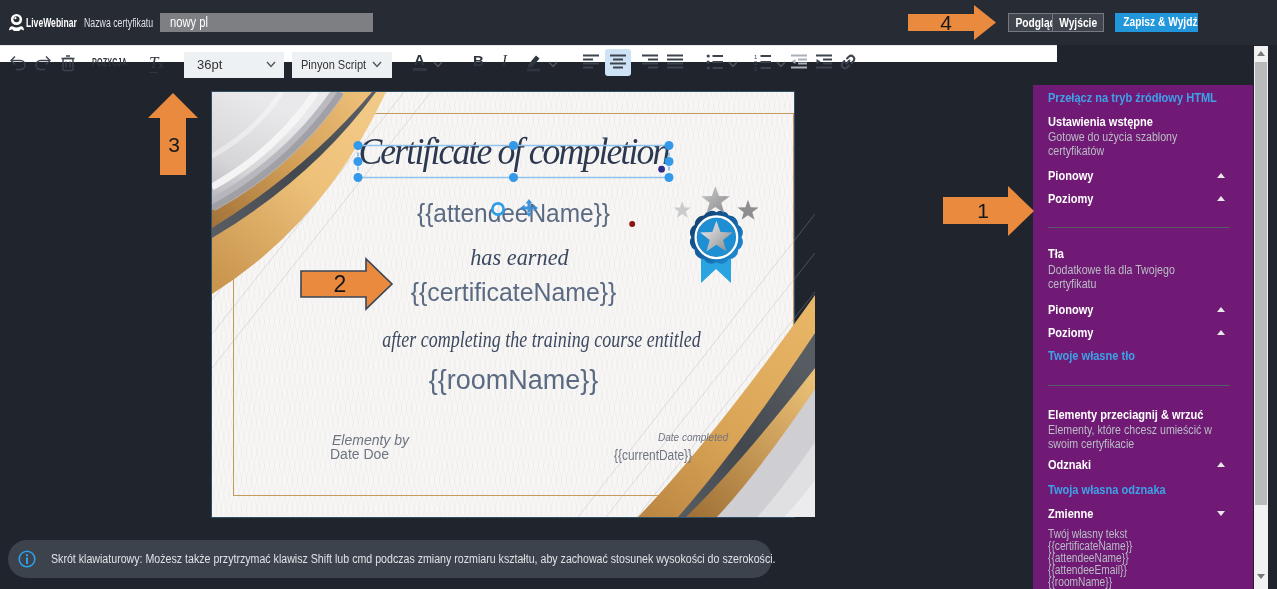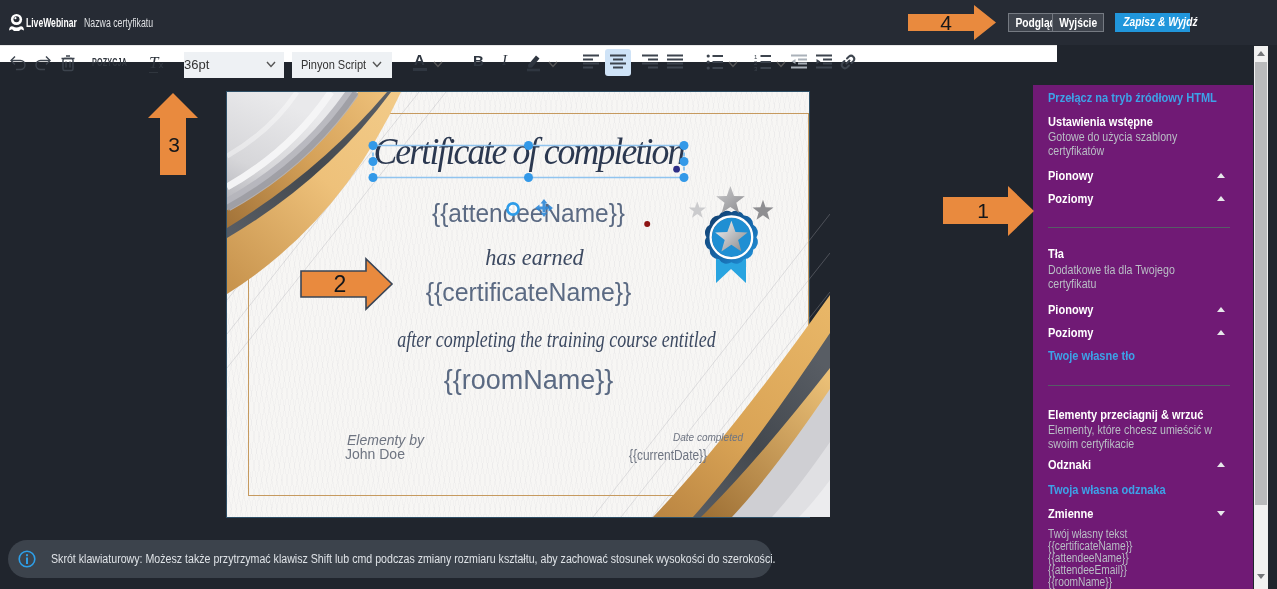--- a/index.html
+++ b/index.html
@@ -3,21 +3,21 @@
 <meta charset="utf-8">
 <style>
 html,body{margin:0;padding:0;}
 body{width:1277px;height:589px;overflow:hidden;position:relative;background:#20252d;font-family:"Liberation Sans",sans-serif;}
 .abs{position:absolute;}
 #hdr{left:0;top:0;width:1277px;height:45px;background:#262b34;}
 #tb{left:0;top:45px;width:1057px;height:17px;background:#ffffff;border-top:1px solid #e8e8e8;box-sizing:border-box;}
 #sidebar{left:1033px;top:45px;width:220px;height:544px;background:#701a75;margin-top:40px;}
 #scroll{left:1254px;top:46px;width:14px;height:543px;background:#f1f1f1;}
 #canvas{left:0;top:79px;width:1057px;height:510px;background:#20252d;}
-#cert{left:227px;top:92px;width:582px;height:425px;background:repeating-linear-gradient(80deg, rgba(186,186,196,.09) 0 1px, rgba(0,0,0,0) 1px 5px),repeating-linear-gradient(-80deg, rgba(186,186,196,.09) 0 1px, rgba(0,0,0,0) 1px 5px),#f7f6f4;outline:1px solid #2e4f66;}
+#cert{left:212px;top:92px;width:582px;height:425px;background:repeating-linear-gradient(80deg, rgba(186,186,196,.09) 0 1px, rgba(0,0,0,0) 1px 5px),repeating-linear-gradient(-80deg, rgba(186,186,196,.09) 0 1px, rgba(0,0,0,0) 1px 5px),#f7f6f4;outline:1px solid #2e4f66;}
 .btn{position:absolute;top:13px;height:19px;line-height:19px;text-align:center;font-size:12.5px;font-weight:bold;color:#fff;box-sizing:border-box;white-space:nowrap;}.btn span{display:inline-block;transform:scaleX(.82);transform-origin:center;}
 .btng{background:#3f444d;border:1px solid #757a82;}
 .btnb{background:#2196db;}
 .sbt{position:absolute;left:15px;color:#fff;font-weight:bold;font-size:13px;transform:scaleX(.85);transform-origin:left;white-space:nowrap;}
 .sbg{position:absolute;left:15px;color:#b9bec5;font-size:12.5px;transform:scaleX(.85);transform-origin:left;white-space:nowrap;line-height:14px;}
 .sbb{position:absolute;left:15px;color:#3da2e8;font-weight:bold;font-size:13px;transform:scaleX(.85);transform-origin:left;white-space:nowrap;}
 .sbhr{position:absolute;left:15px;width:182px;border-top:1px solid #565c66;}
 .caret{position:absolute;width:0;height:0;border-left:4px solid transparent;border-right:4px solid transparent;}
 .cup{border-bottom:5px solid #e6e8ea;}
 .cdn{border-top:5px solid #e6e8ea;}
@@ -26,24 +26,25 @@
 <body>
 <div class="abs" id="hdr">
   <svg class="abs" style="left:8px;top:13px" width="17" height="19" viewBox="0 0 17 19">
     <circle cx="8.5" cy="6.5" r="5.6" fill="#fff"></circle>
     <circle cx="8.5" cy="6.2" r="3" fill="#262b34"></circle>
     <circle cx="7.4" cy="5.2" r="1.1" fill="#fff"></circle>
     <path d="M1 17.5 Q1.5 12.5 5 13.5 Q8.5 15.5 12 13.5 Q15.5 12.5 16 17.5 L13 16.3 L11 18 L6 18 L4 16.3 Z" fill="#fff"></path>
   </svg>
   <div class="abs" style="left:26px;top:15px;color:#fff;font-weight:bold;font-size:13px;transform:scaleX(.66);transform-origin:left;">LiveWebinar</div>
   <div class="abs" style="left:84px;top:16px;color:#dfe1e4;font-size:12.5px;transform:scaleX(.70);transform-origin:left;white-space:nowrap;">Nazwa certyfikatu</div>
+  <div class="abs" style="left:160px;top:13px;width:213px;height:19px;background:#7d7f83;color:#fff;font-size:14px;line-height:19px;padding-left:10px;box-sizing:border-box;"><span style="display:inline-block;transform:scaleX(.8);transform-origin:left;">nowy pl</span></div>
   <div class="btn btng" style="left:1008px;width:55px;"><span>Podgląd</span></div>
   <div class="btn btng" style="left:1052px;width:52px;"><span>Wyjście</span></div>
   <div class="btn btnb" style="left:1129px;width:46px;padding-left:9px;"><span>Zapisz</span></div>
-  <div class="btn btnb" style="left:1115px;width:75px;font-style:italic;"><span>Zapisz &amp; Wyjdź</span></div>
+  <div class="btn btnb" style="left:1115px;width:83px;"><span>Zapisz &amp; Wyjdź</span></div>
   <svg class="abs" style="left:906px;top:3px" width="92" height="39" viewBox="0 0 92 39">
     <path d="M2 11 L68 11 L68 2 L90 19.5 L68 37 L68 28 L2 28 Z" fill="#e98a3e"></path>
     <text x="40" y="27" font-size="21" fill="#14161a" text-anchor="middle" font-family="Liberation Sans,sans-serif">4</text>
   </svg>
 </div>
 <div class="abs" id="tb">
   <svg class="abs" style="left:8px;top:7px" width="20" height="20" viewBox="0 0 20 20">
     <path d="M7 3.5 L3 7.5 L7 11.5" fill="none" stroke="#3d444e" stroke-width="1.4"></path>
     <path d="M3 7.5 H12.5 A4.5 4.5 0 0 1 12.5 16.5 H8" fill="none" stroke="#3d444e" stroke-width="1.4"></path>
   </svg>
@@ -53,21 +54,21 @@
   </svg>
   <svg class="abs" style="left:58px;top:7px" width="20" height="20" viewBox="0 0 20 20">
     <rect x="5" y="5.5" width="10" height="12" rx="1.5" fill="none" stroke="#3d444e" stroke-width="1.4"></rect>
     <path d="M3.5 5.5 H16.5 M8 3 H12" fill="none" stroke="#3d444e" stroke-width="1.4"></path>
     <path d="M8 8.5 V14.5 M12 8.5 V14.5" fill="none" stroke="#3d444e" stroke-width="1.3"></path>
   </svg>
   <div class="abs" style="left:92px;top:11px;font-size:10px;font-weight:bold;color:#30363e;letter-spacing:.2px;transform:scaleX(.72);transform-origin:left;">POZYCJA</div>
   <div class="abs" style="left:149px;top:7px;width:22px;height:20px;color:#30363e;">
     <span style="font-family:'Liberation Serif',serif;font-style:italic;font-size:17px;border-bottom:1.6px solid #30363e;">T</span><span style="font-size:9px;font-weight:bold;">x</span>
   </div>
-  <div class="abs" style="left:184px;top:6px;width:100px;height:26px;background:#eef1f4;font-size:13px;color:#333;line-height:26px;box-sizing:border-box;">36pt</div>
+  <div class="abs" style="left:184px;top:6px;width:100px;height:26px;background:#eef1f4;font-size:13px;color:#333;line-height:26px;padding-left:13px;box-sizing:border-box;">36pt</div>
   <svg class="abs" style="left:266px;top:15px" width="10" height="7" viewBox="0 0 10 7">
       <path d="M1 1 L5 5.5 L9 1" fill="none" stroke="#555" stroke-width="1.4"></path>
     </svg>
   <div class="abs" style="left:292px;top:6px;width:100px;height:26px;background:#eef1f4;font-size:13px;color:#333;line-height:26px;padding-left:9px;box-sizing:border-box;"><span style="display:inline-block;transform:scaleX(.85);transform-origin:left;">Pinyon Script</span></div>
   <svg class="abs" style="left:372px;top:15px" width="10" height="7" viewBox="0 0 10 7">
       <path d="M1 1 L5 5.5 L9 1" fill="none" stroke="#555" stroke-width="1.4"></path>
     </svg>
   <div class="abs" style="left:414px;top:5px;font-size:15px;font-weight:bold;color:#2f3640;">A</div>
   <div class="abs" style="left:413px;top:22px;width:14px;height:3px;background:#2f3640;"></div>
   <svg class="abs" style="left:433px;top:15px" width="10" height="7" viewBox="0 0 10 7">
@@ -242,21 +243,21 @@
   <polygon points="504.4,128.8 508.5,140.1 520.6,140.5 511.1,148.0 514.4,159.6 504.4,152.8 494.4,159.6 497.7,148.0 488.2,140.5 500.3,140.1" fill="url(#g_star)"></polygon>
   <circle cx="420.2" cy="132.1" r="3" fill="#8e1414"></circle>
 </svg>
 <div class="abs ctxt" style="left:0;top:37px;width:603px;text-align:center;font-family:'Liberation Serif',serif;font-style:italic;font-size:38px;color:#2b3850;letter-spacing:-2px;transform:scaleX(.94);">Certificate of completion</div>
 <div class="abs ctxt" style="left:0;top:106px;width:603px;text-align:center;font-size:26px;color:#5b6a83;transform:scaleX(.94);">{{attendeeName}}</div>
 <div class="abs ctxt" style="left:6px;top:152px;width:603px;text-align:center;font-family:'Liberation Serif',serif;font-style:italic;font-size:24px;color:#3c4961;transform:scaleX(.93);">has earned</div>
 <div class="abs ctxt" style="left:0;top:185px;width:603px;text-align:center;font-size:26px;color:#5b6a83;transform:scaleX(.955);">{{certificateName}}</div>
 <div class="abs ctxt" style="left:28px;top:234px;width:603px;text-align:center;font-family:'Liberation Serif',serif;font-style:italic;font-size:24px;color:#3c4961;transform:scaleX(.75);">after completing the training course entitled</div>
 <div class="abs ctxt" style="left:0;top:273px;width:603px;text-align:center;font-size:27px;color:#5b6a83;">{{roomName}}</div>
 <div class="abs" style="left:120px;top:340px;font-style:italic;font-size:14px;color:#6e7481;">Elementy by</div>
-<div class="abs" style="left:118px;top:354px;font-size:14px;color:#6e7481;">John Doe</div>
+<div class="abs" style="left:118px;top:354px;font-size:14px;color:#6e7481;">Date Doe</div>
 <div class="abs" style="left:402px;top:340px;font-style:italic;font-size:10px;color:#6e7481;margin-left:44px;">Date completed</div>
 <div class="abs" style="left:402px;top:355px;font-size:14px;color:#6e7481;transform:scaleX(.85);transform-origin:left;">{{currentDate}}</div>
 <svg width="603" height="425" viewBox="0 0 603 425" style="position:absolute;left:0;top:0">
   <g stroke="#90c4ef" stroke-width="1.3" fill="none">
     <line x1="146" y1="53.5" x2="457" y2="53.5"></line>
     <line x1="146" y1="85.5" x2="457" y2="85.5"></line>
     <line x1="146" y1="53.5" x2="146" y2="85.5" stroke-dasharray="4,3" stroke="#5aabea"></line>
     <line x1="457" y1="53.5" x2="457" y2="85.5" stroke-dasharray="4,3" stroke="#5aabea"></line>
   </g>
   <g fill="#3399e8">

